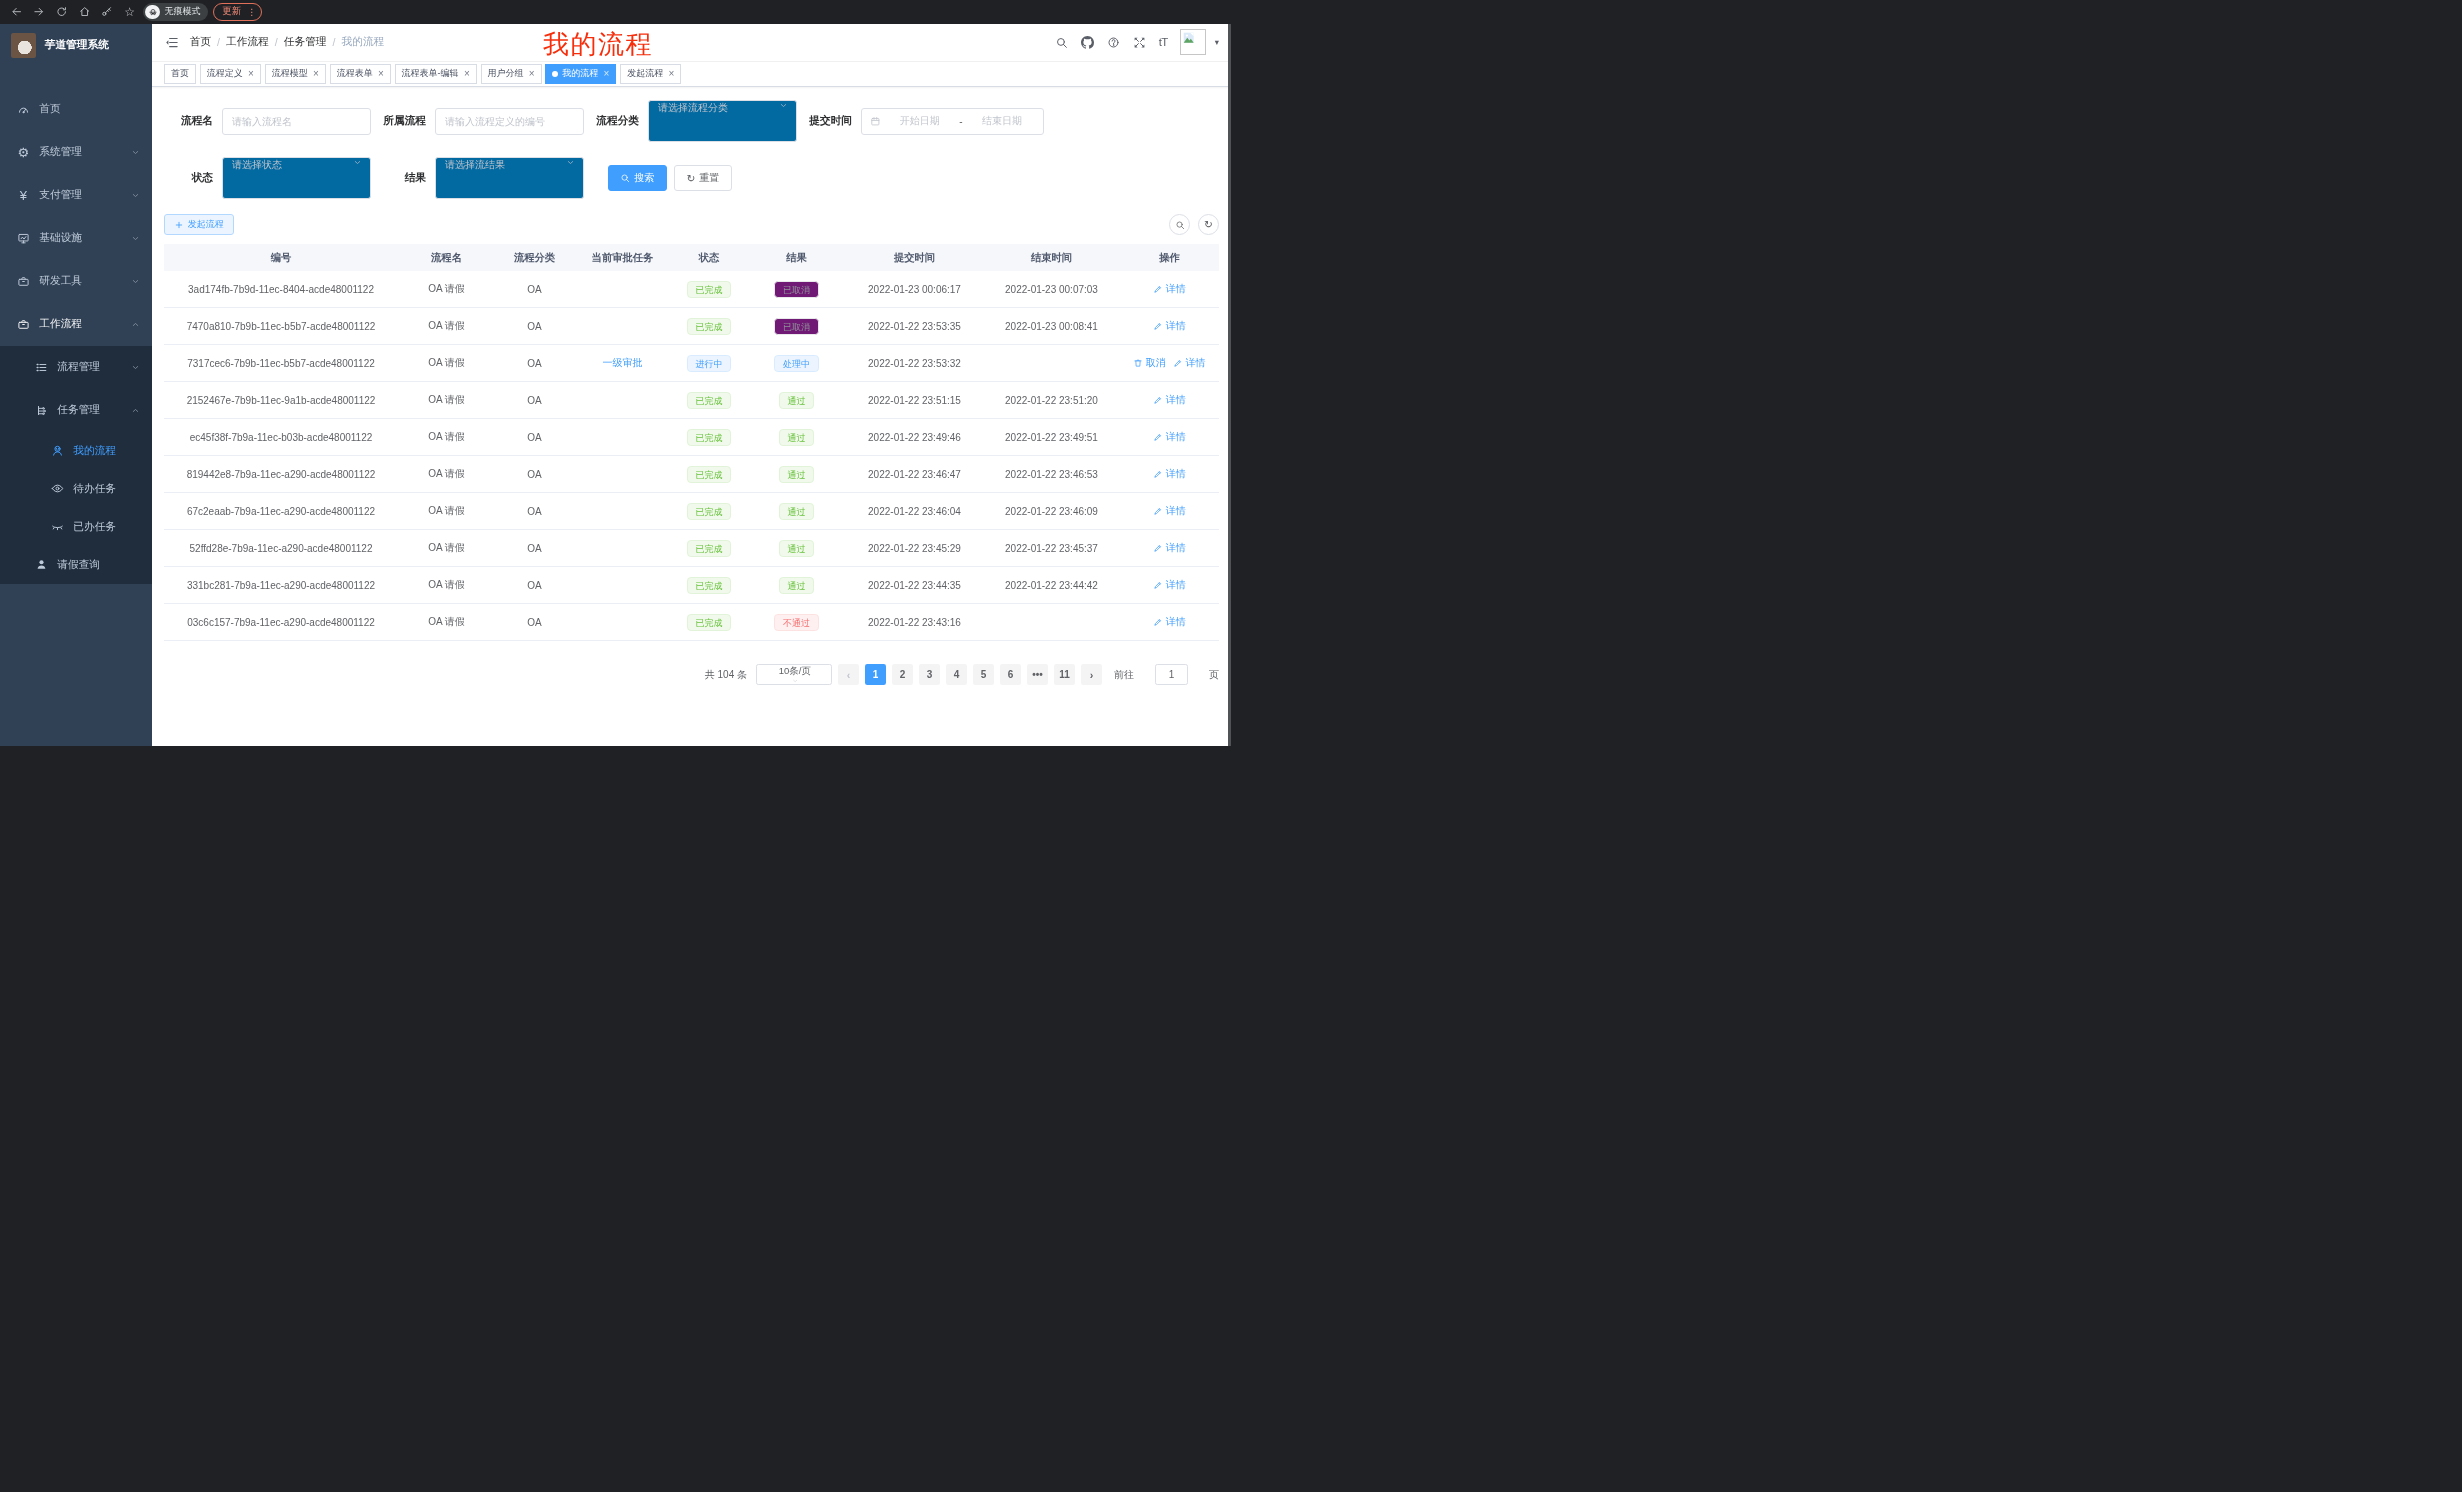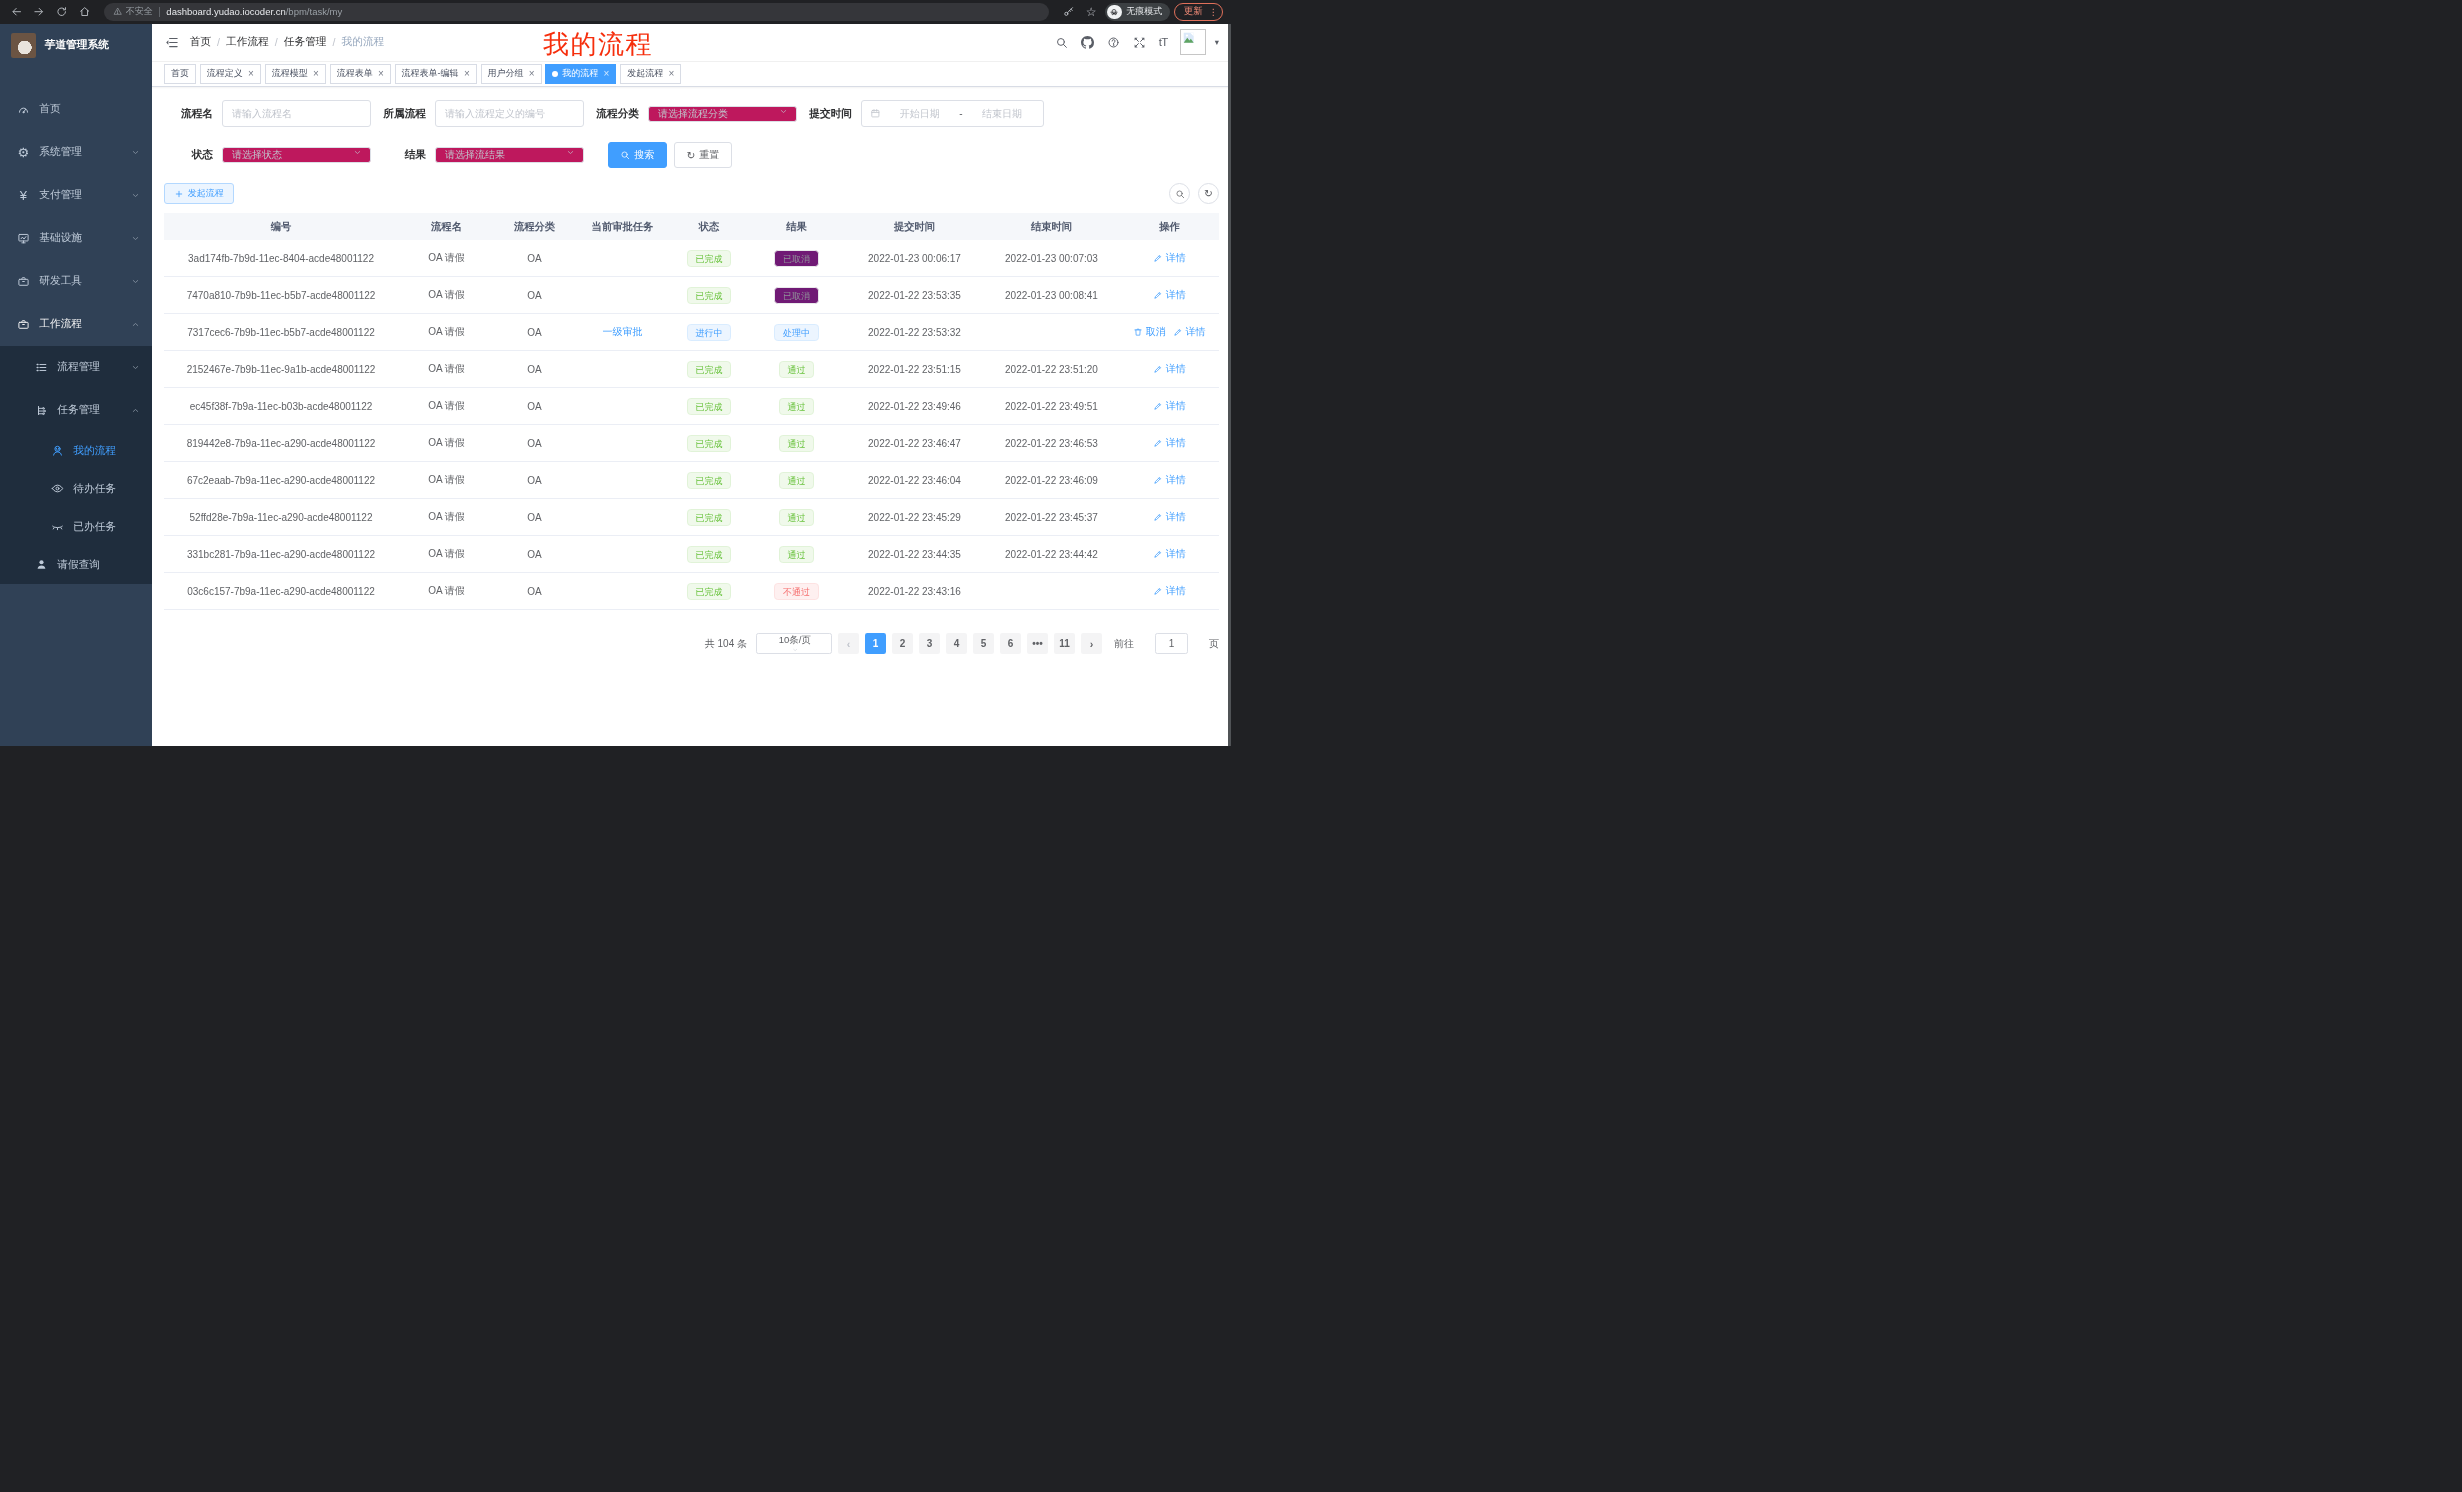--- a/index.html
+++ b/index.html
@@ -83,22 +83,22 @@
 
   
   .content { flex:1 1 auto; padding:13.7px 12px 0 12px; background:#fff; min-width:0; }
   .frow { display:flex; align-items:center; margin-bottom:15px; }
   .fgroup { display:flex; align-items:center; margin-right:6px; }
   .flabel { width:49px; text-align:right; font-size:10.7px; font-weight:700; color:#303133; margin-right:9px; white-space:nowrap; }
   .finput { width:149px; height:27px; border:0.8px solid #dcdfe6; border-radius:3px; padding:0 9px;
             font-size:10px; color:#606266; background:#fff; outline:none;
             font-family:"Liberation Sans","DejaVu Sans",sans-serif; }
   .finput::placeholder { color:#c0c4cc; }
-  .fselect { width:149px; height:16px; border:0.8px solid #dcdfe6; border-radius:3px; padding:0 7.6px 0 9px;
-             display:flex; align-items:flex-start; background:#be185d; cursor:pointer; }
+  .fselect { width:149px; height:42px; border:0.8px solid #dcdfe6; border-radius:3px; padding:0 7.6px 0 9px;
+             display:flex; align-items:flex-start; background:#0369a1; cursor:pointer; }
   .fselect .ph { flex:1; font-size:10px; color:#c0c4cc; white-space:nowrap; overflow:hidden; }
   .fselect .selcaret { color:#c0c4cc; display:flex; }
   .fselect .selcaret svg { width:9px; height:9px; }
   .fdate { width:183px; height:27px; border:0.8px solid #dcdfe6; border-radius:3px; display:flex; align-items:center;
            padding:0 7.6px; gap:6px; background:#fff; cursor:pointer; }
   .fdate .dicon { color:#c0c4cc; display:flex; }
   .fdate .dicon svg { width:10.7px; height:10.7px; }
   .fdate .dph { font-size:10px; color:#c0c4cc; flex:1; text-align:center; white-space:nowrap; }
   .fdate .dsep { font-size:10px; color:#606266; }
   .btn { height:26px; border-radius:3px; font-size:10px; display:inline-flex; align-items:center; gap:3.8px;
@@ -179,33 +179,20 @@
           <path d="M20 12a8 8 0 1 1-2.5-5.8"></path>
           <path d="M20 3.5V8h-4.5"></path>
         </svg>
       </span>
     <span class="cbtn">
         <svg viewBox="0 0 24 24" fill="none" stroke="currentColor" stroke-width="1.8" stroke-linecap="round" stroke-linejoin="round">
           <path d="M3.5 11 12 3.5 20.5 11"></path>
           <path d="M6 9.5V20h12V9.5"></path>
         </svg>
       </span>
-    <div class="urlbar">
-      <span class="warn">
-          <svg viewBox="0 0 24 24" fill="none" stroke="currentColor" stroke-width="1.8" stroke-linecap="round" stroke-linejoin="round">
-            <path d="M12 3.5 2.8 19.5h18.4z"></path>
-            <path d="M12 9.5v4.5"></path>
-            <circle cx="12" cy="16.6" r=".4" fill="currentColor"></circle>
-          </svg>
-        </span>
-      <span class="sec-label">不安全</span>
-      <span class="url-divider"></span>
-      <span class="host">dashboard.yudao.iocoder.cn</span>
-        <span class="path">/bpm/task/my</span>
-    </div>
     <span class="cbtn">
         <svg viewBox="0 0 24 24" fill="none" stroke="currentColor" stroke-width="1.8" stroke-linecap="round" stroke-linejoin="round">
           <circle cx="7" cy="16.5" r="3.3"></circle>
           <path d="M9.6 14 20 3.5M16.5 6.5l3 3M13.5 9.5l2 2"></path>
         </svg>
       </span>
     <span class="cbtn" style="font-size:12px;">☆</span>
     <div class="incog">
       <span class="icircle">
           <svg viewBox="0 0 24 24" fill="none" stroke="currentColor" stroke-width="1.8" stroke-linecap="round" stroke-linejoin="round">

